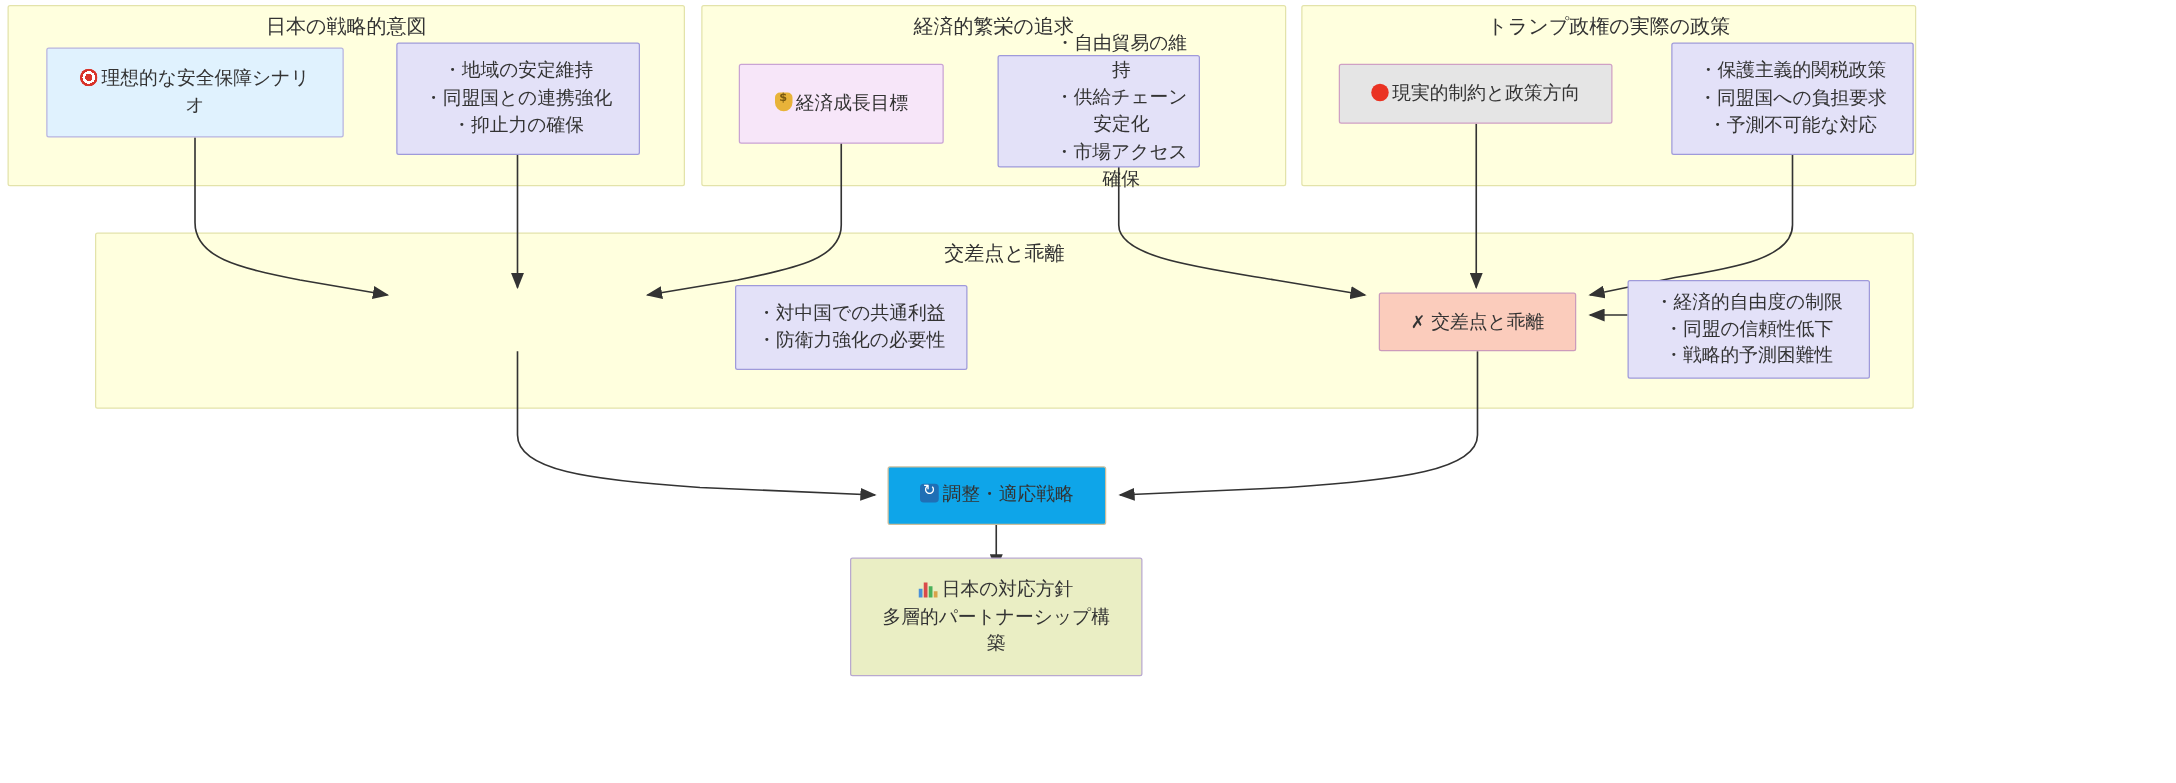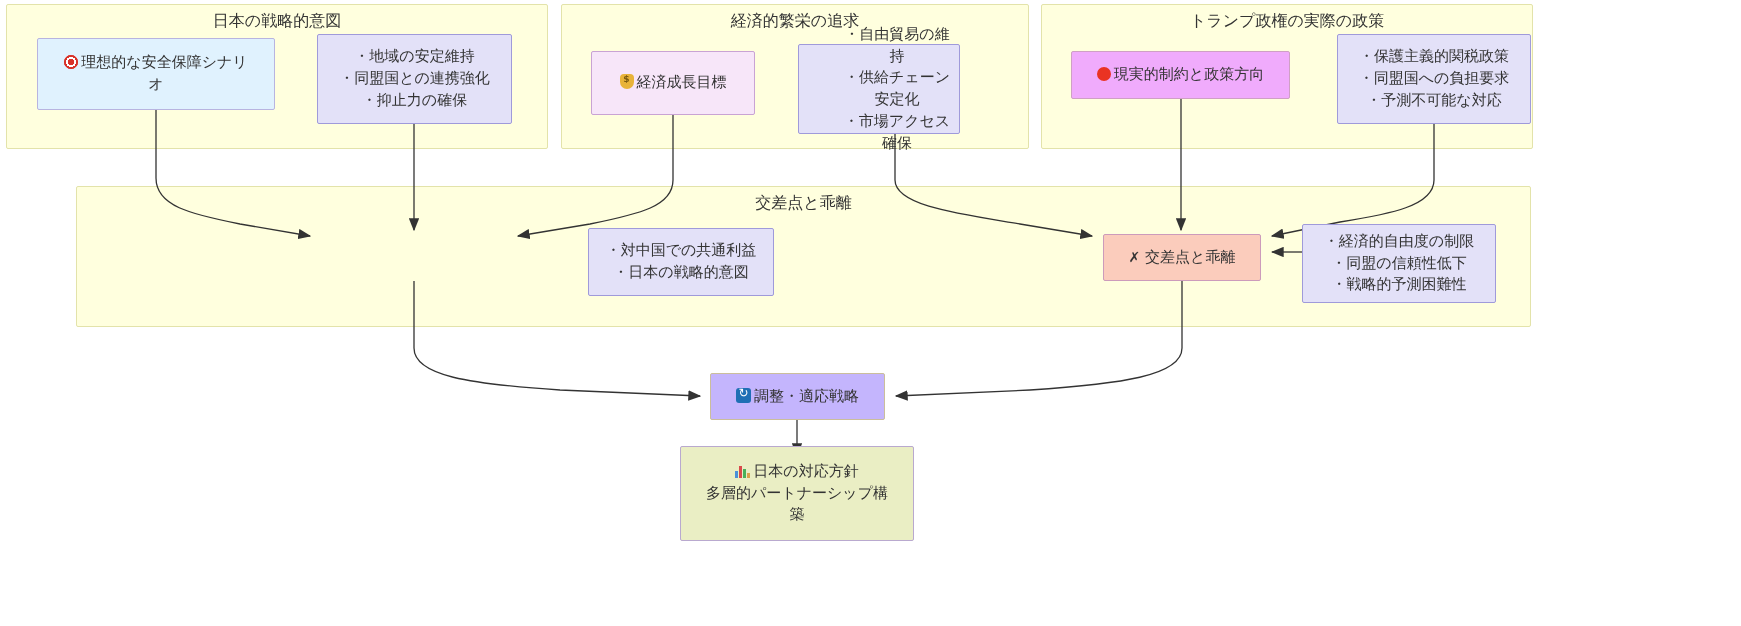--- a/index.html
+++ b/index.html
@@ -11,24 +11,24 @@
   .cluster-title{position:absolute;left:0;right:0;top:6px;text-align:center;
                  font-size:16px;color:#333333;white-space:nowrap;}
 
   
   .node{position:absolute;box-sizing:border-box;border:1px solid #9370db;border-radius:2px;
         display:flex;align-items:center;justify-content:center;text-align:center;
         font-size:15px;color:#333333;line-height:1.45;padding:6px 8px;}
   .n-blue  {background:#e0f2fe;border-color:#b8b4e0;}
   .n-lav   {background:#e3e1f8;border-color:#9f9ada;}
   .n-pinkl {background:#f7e6f9;border-color:#c9a3d4;}
-  .n-pink  {background:#f0abfc;border-color:#cfa0c4;}
+  .n-pink  {background:#e5e5e5;border-color:#cfa0c4;}
   .n-green {background:#c6e6ce;border-color:#b0abdc;}
   .n-red   {background:#fbccbc;border-color:#cc9bbb;}
-  .n-yellow{background:#c4b5fd;border-color:#cbbe9c;font-family:Liberation Serif, serif;}
+  .n-yellow{background:#0ea5e9;border-color:#cbbe9c;font-family:Liberation Serif, serif;}
   .n-olive {background:#eaeec4;border-color:#b9a9cf;}
 
   .node .txt{display:block;}
   .ico{display:inline-block;vertical-align:-2px;margin-right:3px;}
 
   
   .ico-target{width:14px;height:14px;border-radius:50%;
       background:radial-gradient(circle,#d8332a 0 3px,#ffffff 3px 5px,#d8332a 5px 7px,#ffffff 7px 100%);
       box-shadow:0 0 0 1px #d8332a inset;}
   .ico-money{width:14px;height:15px;border-radius:4px 4px 7px 7px;background:#e8b339;
@@ -127,21 +127,21 @@
       <span class="txt">・保護主義的関税政策</span>
       <span class="txt">・同盟国への負担要求</span>
       <span class="txt">・予測不可能な対応</span>
     </div>
   </div>
 
 
   <div class="node n-lav" style="left: 588px; top: 228px; width: 186px; height: 68px;">
     <div>
       <span class="txt">・対中国での共通利益</span>
-      <span class="txt">・日本の戦略的意図</span>
+      <span class="txt">・防衛力強化の必要性</span>
     </div>
   </div>
 
   <div class="node n-red" style="left: 1103px; top: 234px; width: 158px; height: 47px;">
     <div>
       <span class="txt"><span class="mk">✗</span>&nbsp;<span>交差点と乖離</span></span>
     </div>
   </div>
 
   <div class="node n-lav" style="left: 1302px; top: 224px; width: 194px; height: 79px;">

